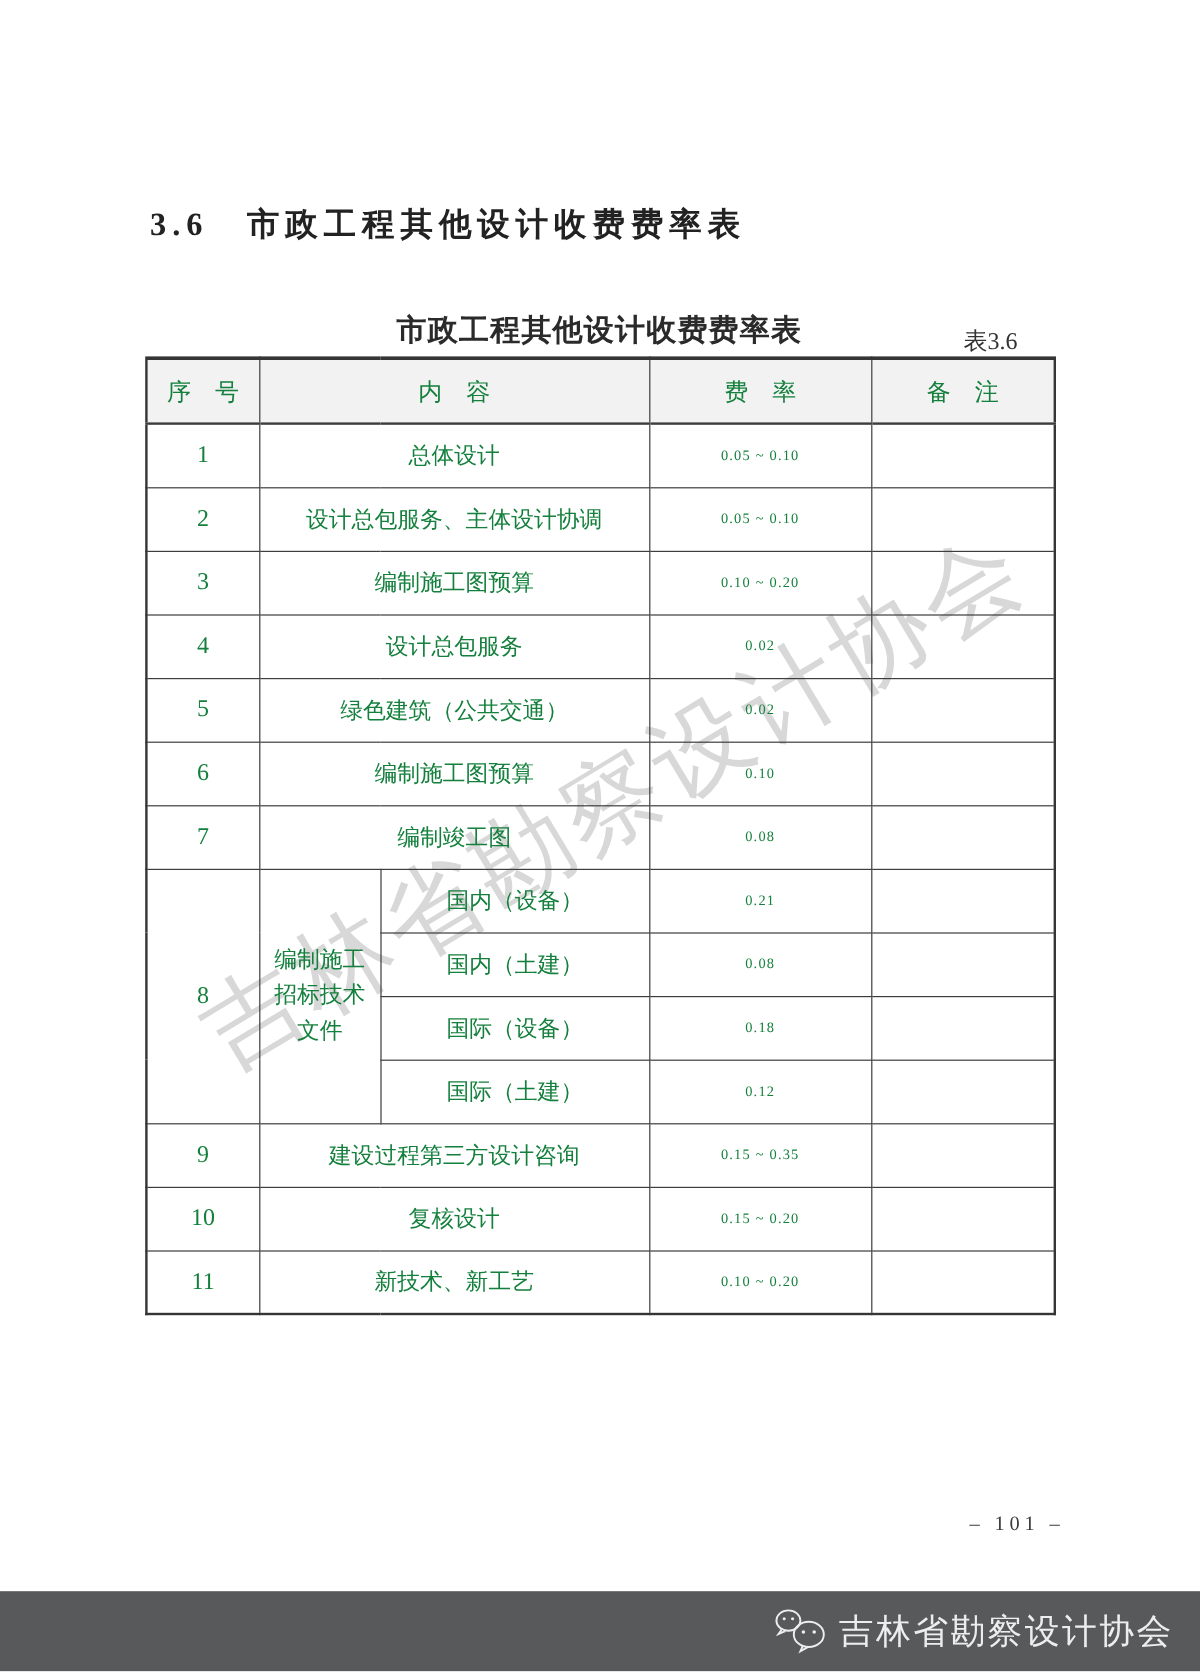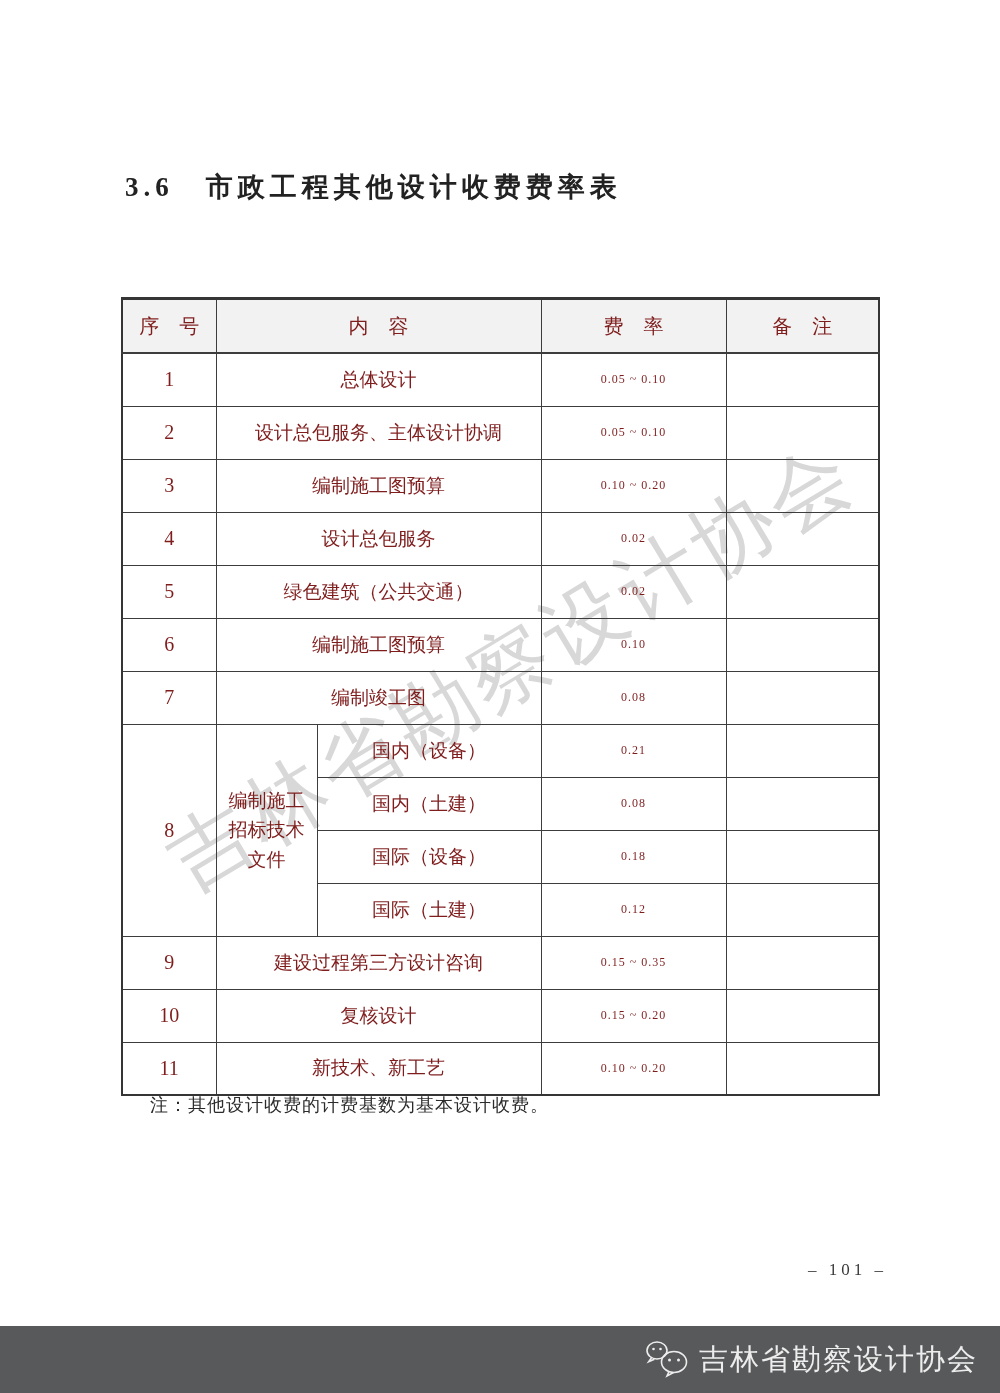--- a/index.html
+++ b/index.html
@@ -66,21 +66,21 @@
     z-index:1;
     background:transparent;
   }
   .fee-table th,.fee-table td{
     border:1px solid #3d3d3d;
     text-align:center;
     vertical-align:middle;
     padding:0;
     background:transparent;
     font-size:19px;
-    color:#7f1d1d;
+    color:#15803d;
   }
   .fee-table{border:2px solid #353535;border-top-width:3px;}
   .fee-table thead th{
     height:52px;
     background:#f2f2f2;
     font-weight:normal;
     font-size:20px;
     border-bottom-width:2px;
   }
   .fee-table tbody tr{height:53px;}
@@ -137,20 +137,24 @@
 </style>
 </head>
 <body>
 
 <div class="page">
 
   <div class="watermark">吉林省勘察设计协会</div>
 
   <h1 class="heading">3.6　市政工程其他设计收费费率表</h1>
 
+  <div class="caption">
+    <span class="tbl-title">市政工程其他设计收费费率表</span>
+    <span class="tbl-tag">表3.6</span>
+  </div>
 
   <table class="fee-table">
     <colgroup>
       <col style="width:94px">
         <col style="width:101px">
         <col style="width:224px">
         <col style="width:185px">
         <col style="width:153px">
     </colgroup>
     <thead>
@@ -244,21 +248,20 @@
       </tr>
       <tr>
         <td class="no-cell">11</td>
         <td colspan="2">新技术、新工艺</td>
         <td class="rate-cell">0.10 ~ 0.20</td>
         <td></td>
       </tr>
     </tbody>
   </table>
 
-  <p class="note">注：其他设计收费的计费基数为基本设计收费。</p>
 
   <div class="page-number">– 101 –</div>
 
   <footer class="footer-bar">
     <span class="wechat-icon">
       <svg viewBox="0 0 50 44" width="50" height="44">
         <g fill="none" stroke="#ededed" stroke-width="1.6">
           <ellipse cx="14" cy="12.5" rx="10" ry="8.5"></ellipse>
           <path d="M8 20 L5.5 24 L11 21.5" fill="#58595b" stroke="none"></path>
           <path d="M8.5 19.8 L5.8 23.6 L11.4 21.2"></path>

